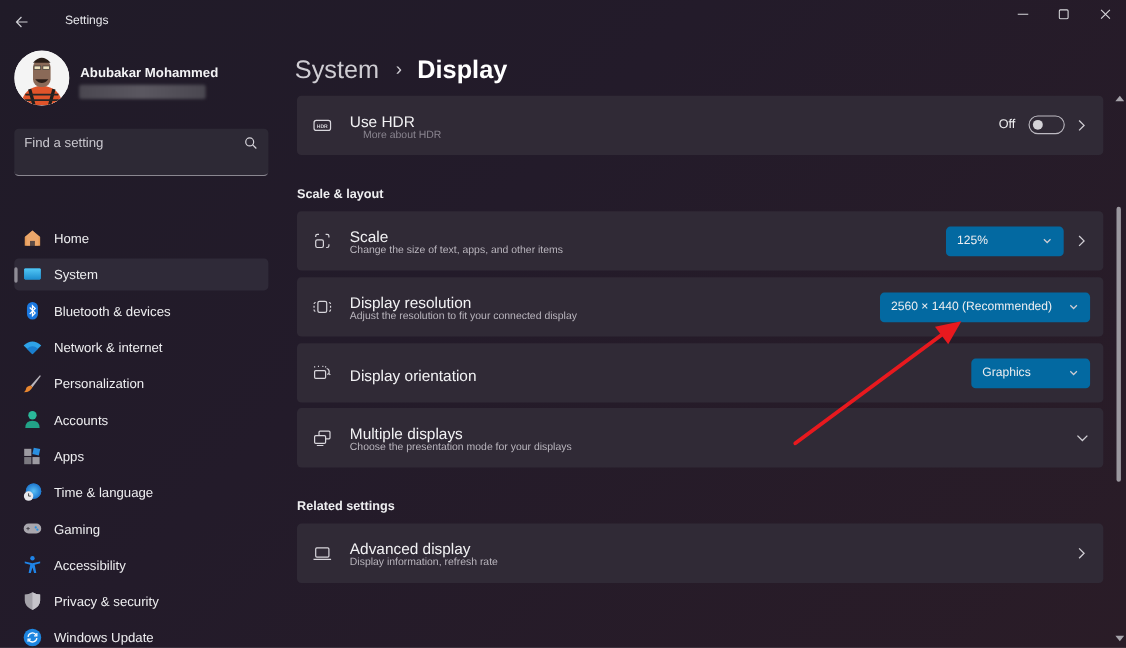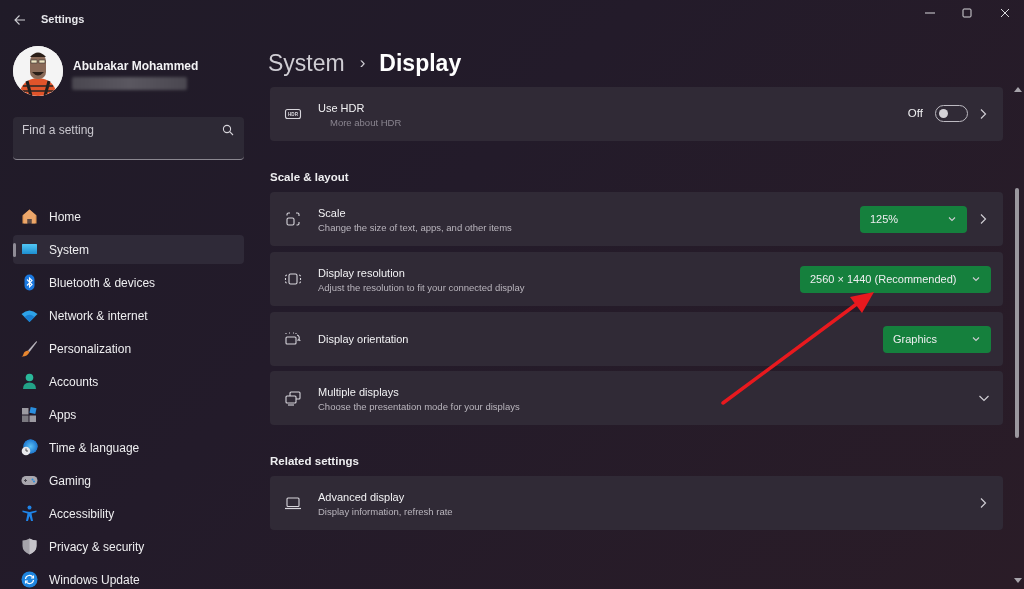--- a/index.html
+++ b/index.html
@@ -5,21 +5,21 @@
   * { box-sizing: border-box; margin: 0; padding: 0; }
   html, body { width: 1024px; height: 589px; overflow: hidden; }
   body {
     font-family: "Liberation Sans", "DejaVu Sans", sans-serif;
     background: linear-gradient(135deg, #201b28 0%, #231b2a 40%, #2a1c27 100%);
     color: #ffffff;
     position: relative;
   }
   .titlebar { position: absolute; left: 0; top: 0; width: 1024px; height: 40px; }
   .back-btn { position: absolute; left: 10px; top: 10px; width: 20px; height: 20px; color: #cfcfd4; font-size: 14px; display: flex; align-items: center; justify-content: center; cursor: pointer; }
-  .app-title { position: absolute; left: 41px; top: 13px; font-size: 11px; color: #e6e6ea; font-weight: bold; }
+  .app-title { position: absolute; left: 59px; top: 13px; font-size: 11px; color: #e6e6ea; }
   .win-ctrl { position: absolute; top: 0; width: 36px; height: 26px; display: flex; align-items: center; justify-content: center; color: #d8d8dc; cursor: pointer; }
   .win-min { left: 912px; }
   .win-max { left: 949px; }
   .win-close { left: 987px; }
 
   .sidebar { position: absolute; left: 0; top: 40px; width: 256px; height: 549px; }
   .profile { position: absolute; left: 13px; top: 6px; width: 240px; height: 52px; }
   .avatar { position: absolute; left: 0; top: 0; width: 50px; height: 50px; border-radius: 50%; background: #f2f2f2; overflow: hidden; }
   .avatar svg { width: 50px; height: 50px; display: block; }
   .profile-name { position: absolute; left: 60px; top: 13px; font-size: 12px; font-weight: bold; color: #f3f3f5; white-space: nowrap; }
@@ -40,30 +40,30 @@
 
   .breadcrumb { position: absolute; left: 268px; top: 48px; height: 30px; display: flex; align-items: center; white-space: nowrap; }
   .bc-parent { font-size: 23px; color: #cfcdd3; cursor: pointer; }
   .bc-sep { font-size: 17px; color: #cfcdd3; margin: 0 14px 0 15px; }
   .bc-current { font-size: 23px; color: #ffffff; font-weight: 600; }
 
   .content { position: absolute; left: 270px; top: 0; width: 734px; height: 589px; }
   .card { position: absolute; left: 0; width: 733px; height: 54px; background: #302a36; border-radius: 4px; cursor: pointer; }
   .card-icon { position: absolute; left: 14px; top: 18px; width: 18px; height: 18px; }
   .card-icon svg { width: 18px; height: 18px; display: block; }
-  .card-title { position: absolute; left: 48px; top: 15px; font-size: 11px; color: #f2f2f4; white-space: nowrap; }
+  .card-title { position: absolute; left: 48px; top: 15px; font-size: 14px; color: #f2f2f4; white-space: nowrap; }
   .card-title.solo { top: 21px; }
   .card-sub { position: absolute; left: 48px; top: 30px; font-size: 9.5px; color: #b9b5bd; white-space: nowrap; }
   .card-sub.dim { color: #8a8590; padding-left: 12px; }
   .chevron-right { position: absolute; right: 14px; top: 19px; width: 12px; height: 16px; color: #cfcdd3; display: flex; align-items: center; justify-content: center; }
   .chevron-down { position: absolute; right: 12px; top: 20px; width: 14px; height: 14px; color: #cfcdd3; display: flex; align-items: center; justify-content: center; }
 
   .section-label { position: absolute; left: 0; font-size: 11.5px; font-weight: bold; color: #eeeef0; white-space: nowrap; }
 
-  .dropdown { position: absolute; top: 14px; height: 27px; background: #15803d; border-radius: 4px; cursor: pointer; }
+  .dropdown { position: absolute; top: 14px; height: 27px; background: #0369a1; border-radius: 4px; cursor: pointer; }
   .dropdown-value { position: absolute; left: 10px; top: 7px; font-size: 11px; color: #eeeef0; white-space: nowrap; }
   .dropdown-chev { position: absolute; right: 10px; top: 8px; width: 10px; height: 10px; }
 
   .toggle-label { position: absolute; right: 80px; top: 20px; font-size: 11.5px; color: #eeeef0; }
   .toggle { position: absolute; right: 35px; top: 18px; width: 33px; height: 17px; border: 1px solid #bdbac2; border-radius: 9px; cursor: pointer; }
   .toggle-knob { position: absolute; left: 3px; top: 3px; width: 9px; height: 9px; border-radius: 50%; background: #d4d2d7; }
 
   .scrollbar { position: absolute; left: 1011px; top: 87px; width: 12px; height: 502px; cursor: pointer; }
   .scroll-up { position: absolute; left: 3px; top: 0; width: 0; height: 0; border-left: 4px solid transparent; border-right: 4px solid transparent; border-bottom: 5px solid #a7a4ab; }
   .scroll-down { position: absolute; left: 3px; bottom: 6px; width: 0; height: 0; border-left: 4px solid transparent; border-right: 4px solid transparent; border-top: 5px solid #a7a4ab; }

